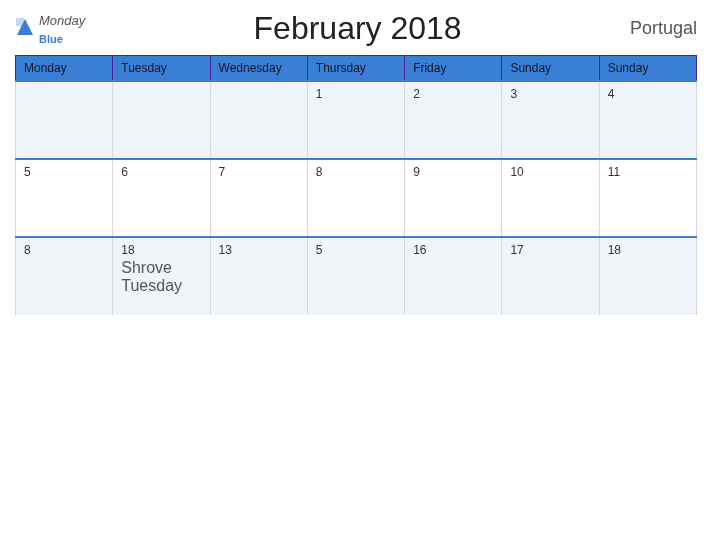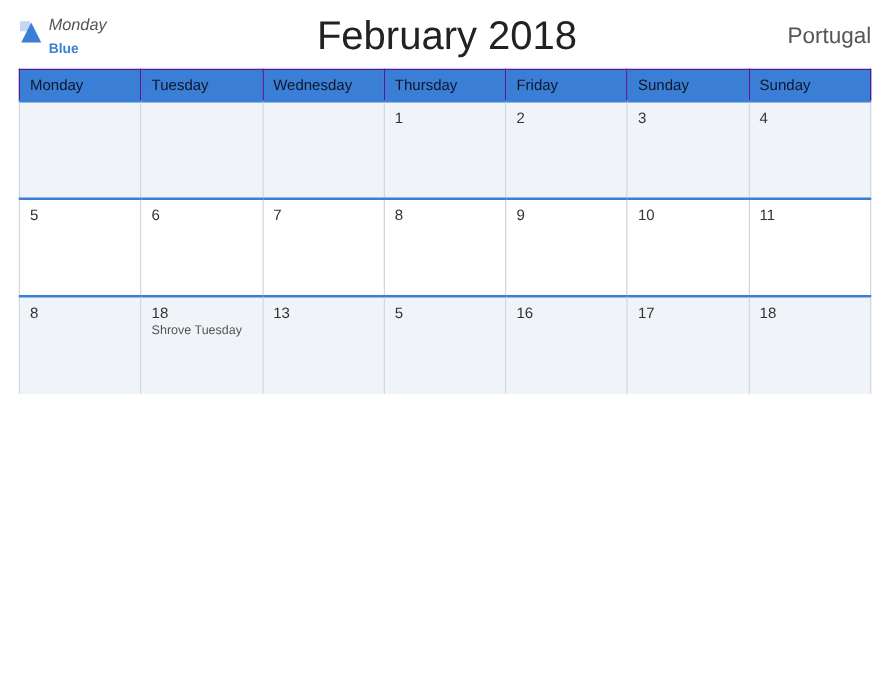--- a/index.html
+++ b/index.html
@@ -89,21 +89,21 @@
     }
     .calendar-grid tbody tr td:last-child {
       border-right: 1px solid #d0d8e0;
     }
     .day-number {
       font-size: 12px;
       color: #333;
       display: block;
     }
     .day-event {
-      font-size: 10px;
+      font-size: 16px;
       color: #555;
       margin-top: 2px;
       display: block;
     }
     .empty-cell {
       background: transparent;
     }
   </style>
 </head>
 <body>

